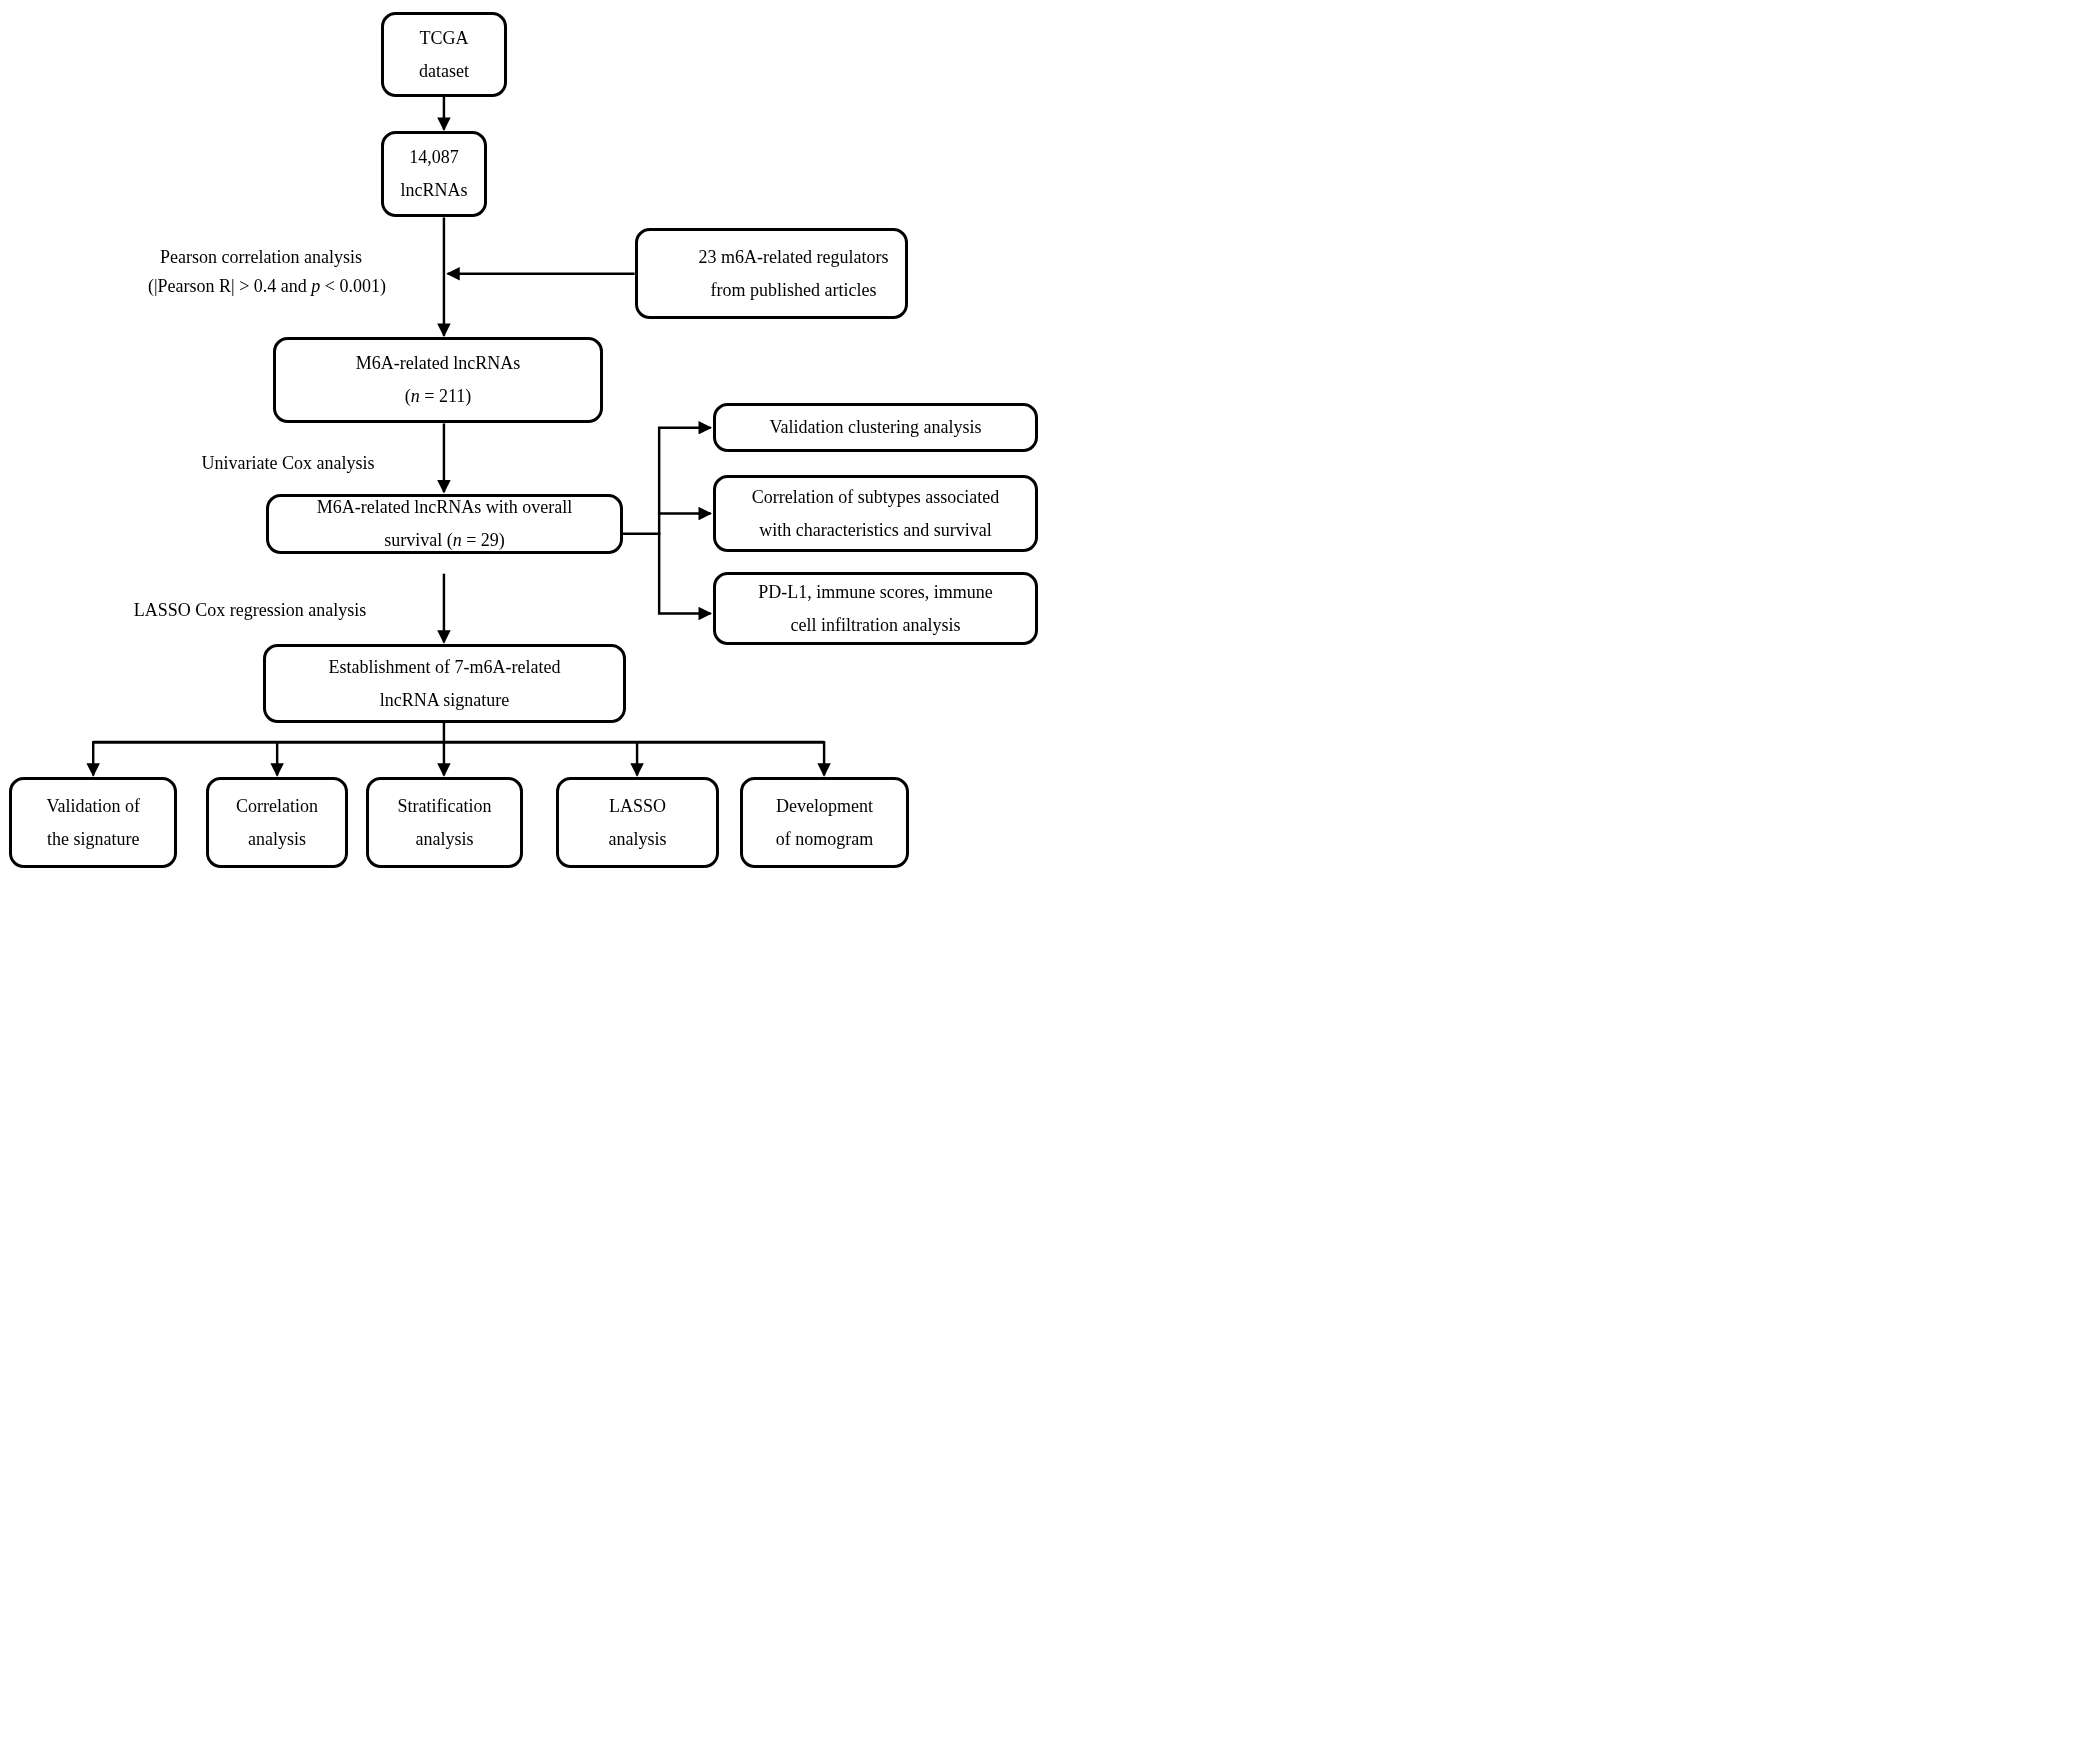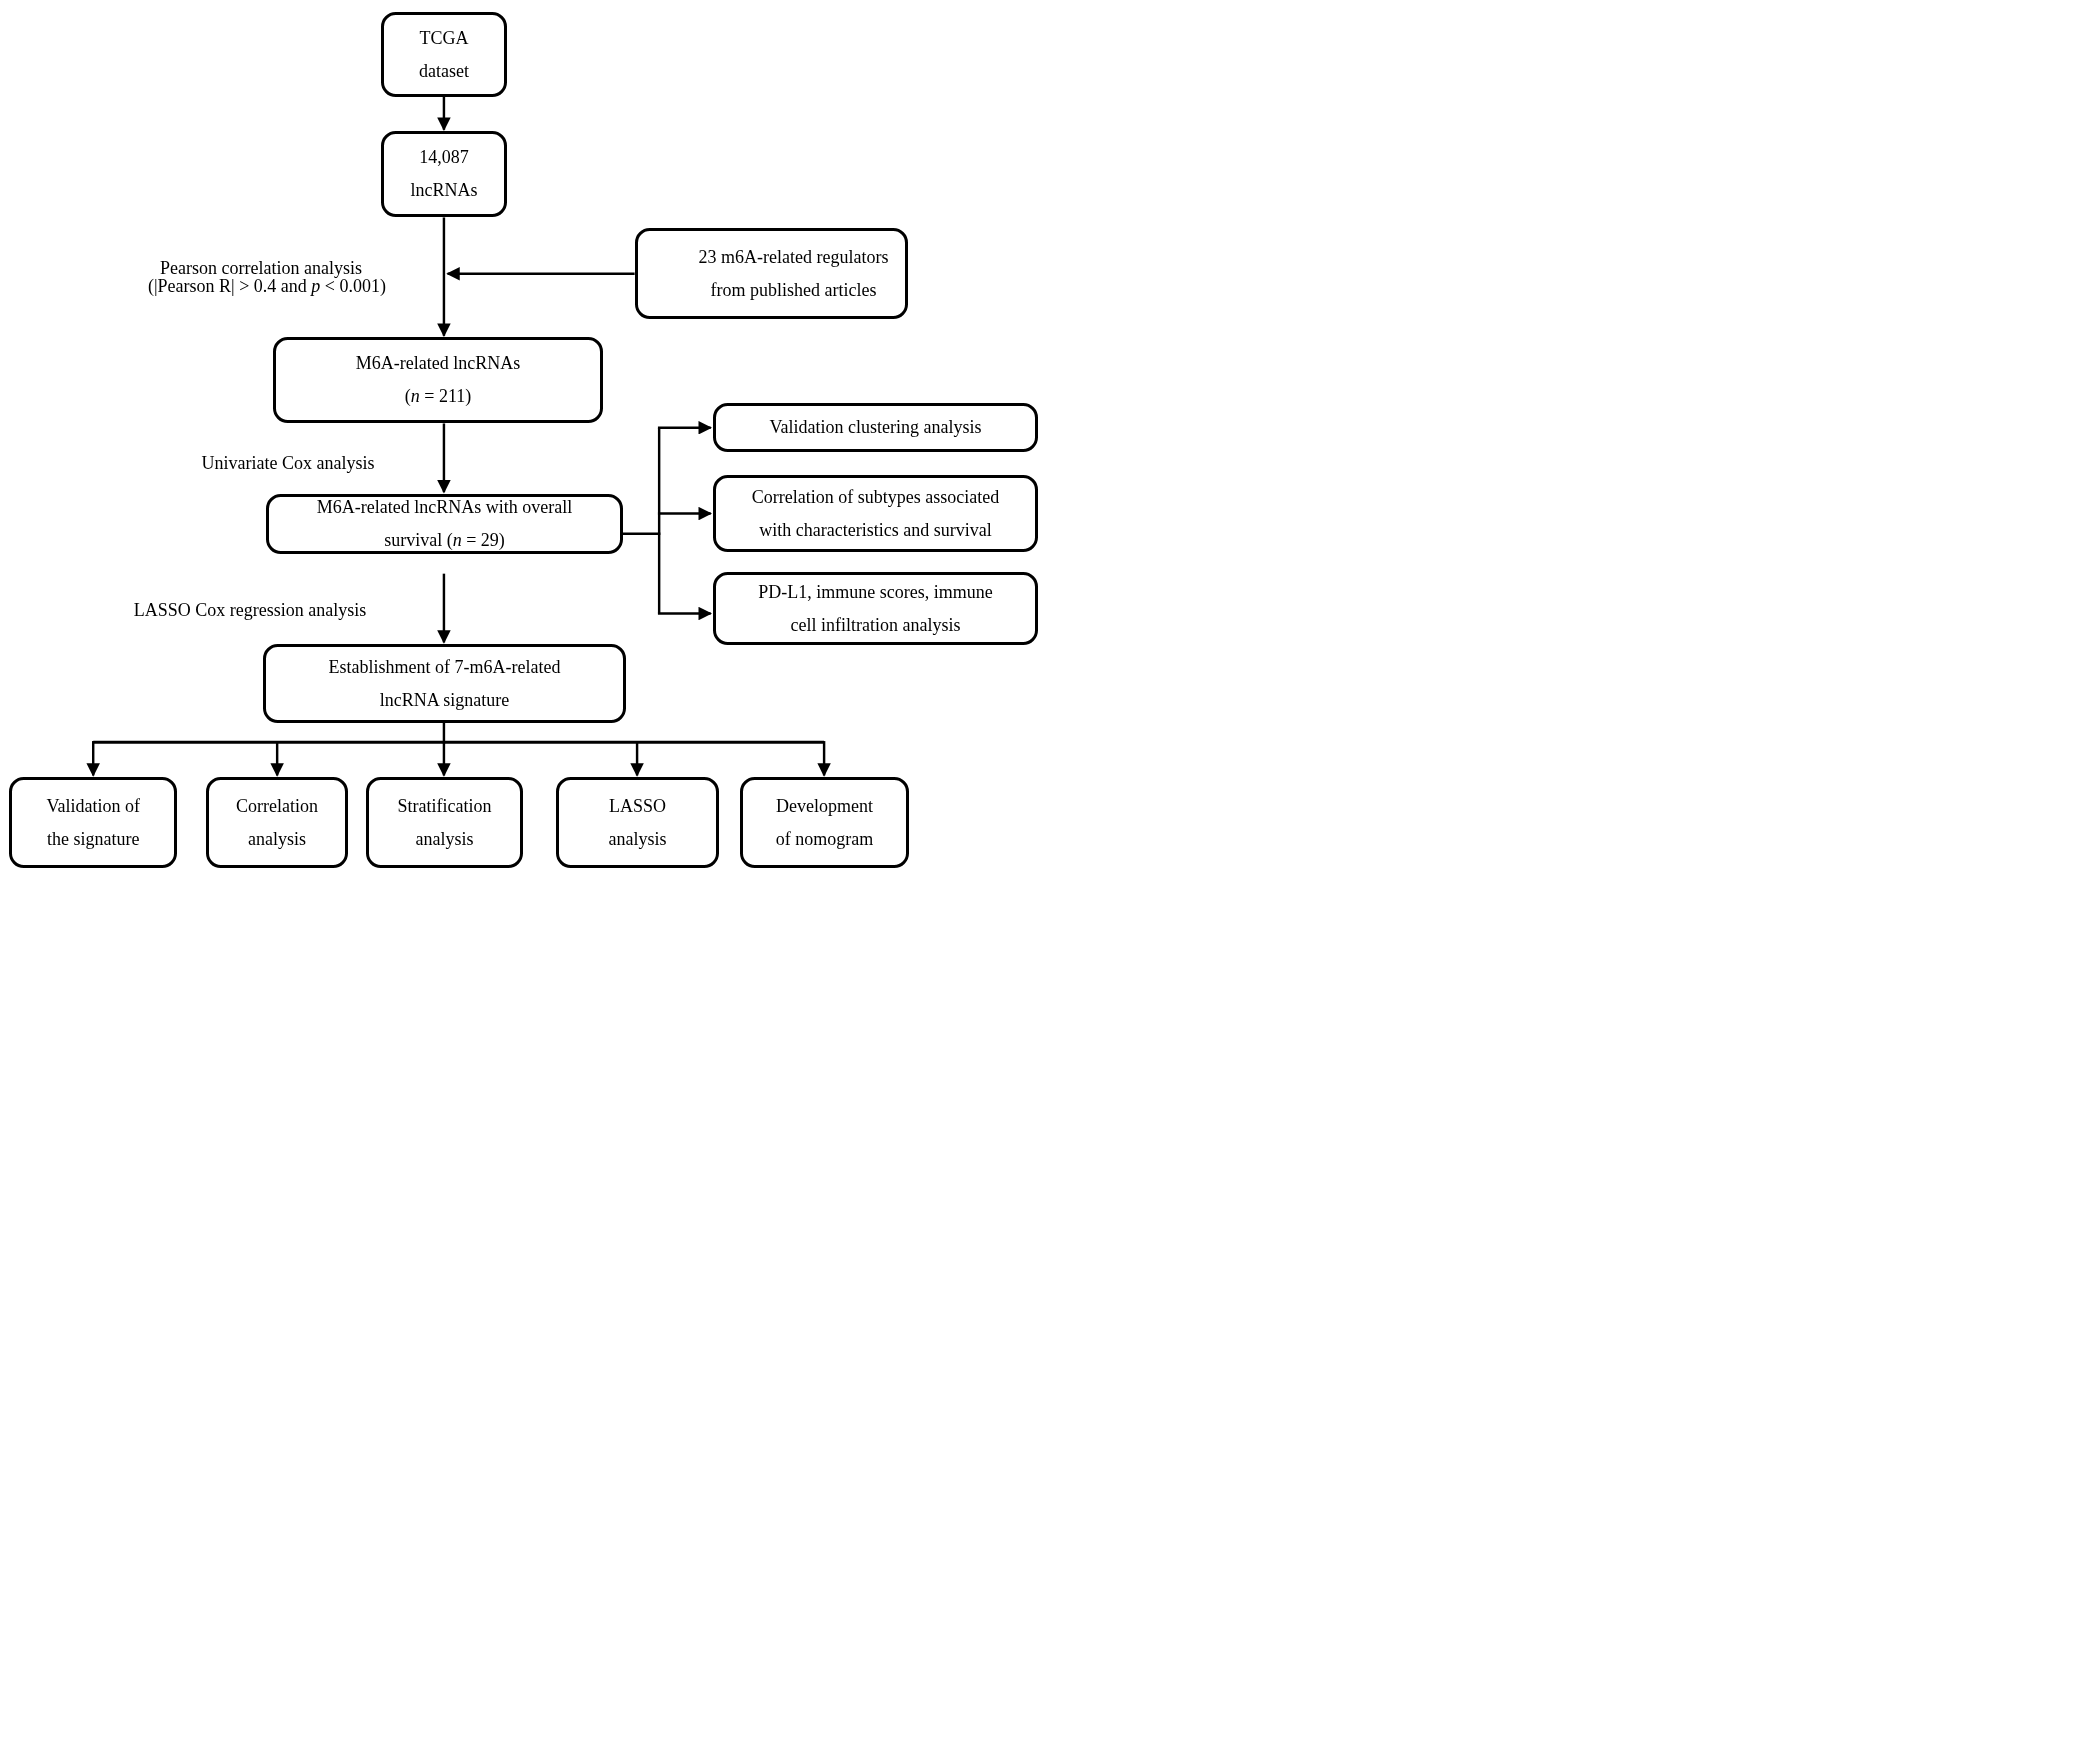--- a/index.html
+++ b/index.html
@@ -84,21 +84,21 @@
     <line x1="724" y1="1208" x2="724" y2="1264" stroke="#000000" stroke-width="4" marker-end="url(#ah)"></line>
     <line x1="1039" y1="1208" x2="1039" y2="1264" stroke="#000000" stroke-width="4" marker-end="url(#ah)"></line>
     <line x1="1344" y1="1208" x2="1344" y2="1264" stroke="#000000" stroke-width="4" marker-end="url(#ah)"></line>
   </svg>
 
   <div class="node" style="left:381px; top:12px; width:126px; height:85px;">
     <div class="tline">TCGA</div>
     <div class="tline">dataset</div>
   </div>
 
-  <div class="node" style="left:381px; top:131px; width:126px; height:86px;">
+  <div class="node" style="left:381px; top:131px; width:106px; height:86px;">
     <div class="tline">14,087</div>
     <div class="tline">lncRNAs</div>
   </div>
 
   <div class="node" style="left:635px; top:228px; width:273px; height:91px;padding-left:44px;">
     <div class="tline">23 m6A-related regulators</div>
     <div class="tline">from published articles</div>
   </div>
 
   <div class="node" style="left:273px; top:337px; width:330px; height:86px;">
@@ -148,19 +148,19 @@
   <div class="node" style="left:556px; top:777px; width:163px; height:91px;">
     <div class="tline">LASSO</div>
     <div class="tline">analysis</div>
   </div>
 
   <div class="node" style="left:740px; top:777px; width:169px; height:91px;">
     <div class="tline">Development</div>
     <div class="tline">of nomogram</div>
   </div>
 
-  <div class="edge-label" style="left:261px; top:268px;font-family:Liberation Serif, serif;">Pearson correlation analysis</div>
+  <div class="edge-label" style="left:261px; top:257px;font-family:Liberation Serif, serif;">Pearson correlation analysis</div>
   <div class="edge-label" style="left:267px; top:286px;"><span>(|Pearson R| &gt; 0.4 and </span><span class="v">p</span><span> &lt; 0.001)</span></div>
   <div class="edge-label" style="left:288px; top:463px;">Univariate Cox analysis</div>
   <div class="edge-label" style="left:250px; top:610px;">LASSO Cox regression analysis</div>
 
 </div>
 
 
 </body></html>

